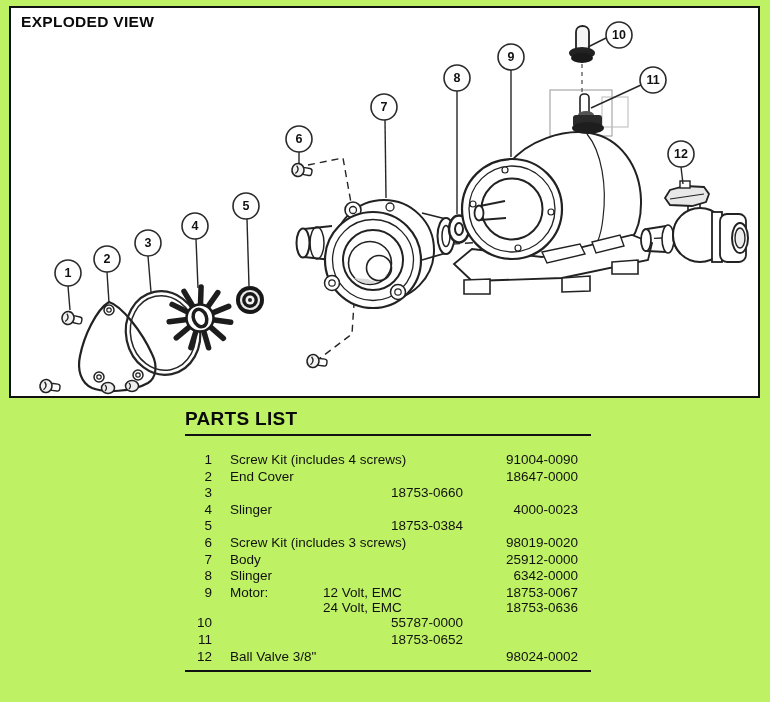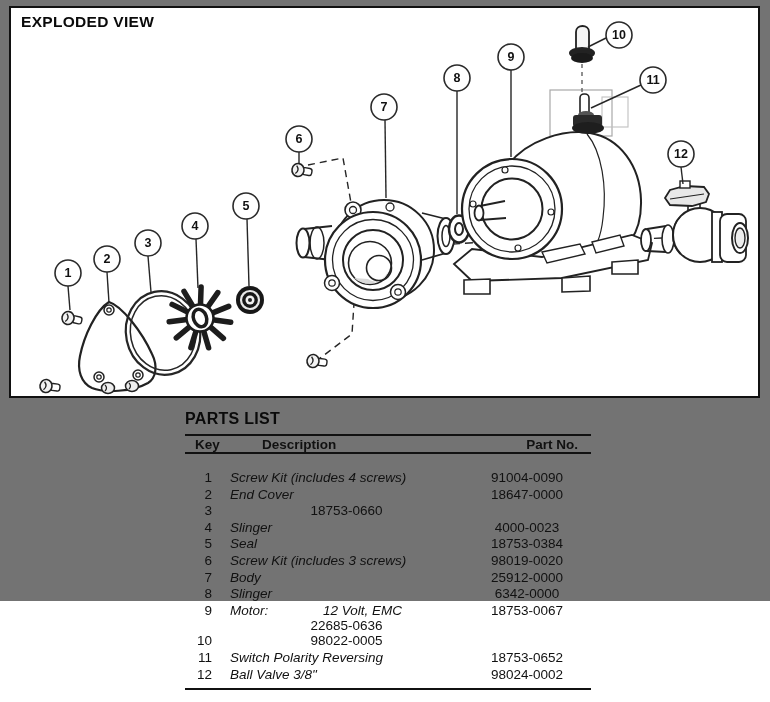--- a/index.html
+++ b/index.html
@@ -1,43 +1,43 @@
 <!DOCTYPE html>
 <html><head>
 <meta charset="utf-8">
 <style>
   * { margin:0; padding:0; box-sizing:border-box; }
   html,body { width:770px; height:702px; background:#ffffff; overflow:hidden;
               font-family:"Liberation Sans", sans-serif; color:#111; }
-  .page { position:relative; width:770px; height:601px; background:#737373; }
+  .page { position:relative; width:770px; height:702px; background:#bef264; }
 
   
   .exploded-box { position:absolute; left:9px; top:6px; width:751px; height:392px;
                   border:2px solid #111; background:#fff; }
   .exploded-title { position:absolute; left:10px; top:5px; font-size:15.5px; font-weight:700;
                     letter-spacing:.3px; color:#0a0a0a; }
   .diagram-svg { position:absolute; left:0; top:0; width:747px; height:388px; }
 
   
   .parts { position:absolute; left:185px; top:409px; width:406px; }
-  .parts-title { font-size:16px; line-height:19px; font-weight:700; letter-spacing:.3px;
+  .parts-title { font-size:19px; line-height:19px; font-weight:700; letter-spacing:.3px;
                  margin-bottom:6px; color:#0a0a0a; }
   .tbl { border-top:2px solid #111; border-bottom:2px solid #111; }
   .thead { display:grid; grid-template-columns:45px 1fr 115px; height:18px; align-items:center;
            border-bottom:2px solid #111; font-weight:700; font-size:13.5px; }
   .thead .h-key  { text-align:center; }
   .thead .h-desc { padding-left:32px; }
   .thead .h-part { text-align:right; padding-right:13px; }
   .tbody { padding:16px 0 5px 0; }
   .trow { display:grid; grid-template-columns:45px 1fr 115px; font-size:13.5px; line-height:16.6px; }
   .trow.sub { line-height:14px; }
   .c-key  { text-align:right; padding-right:18px; }
-  .c-desc { position:relative;font-style:italic; }
+  .c-desc { position:relative; }
   .c-desc .desc2 { position:absolute; left:93px; top:0; white-space:nowrap; }
-  .c-part { text-align:center; padding-right:13px; }
+  .c-part { text-align:right; padding-right:13px; }
 
   
   .ln   { stroke:#262626; fill:none; }
   text.callout-num { font-family:"Liberation Sans", sans-serif; font-weight:700; font-size:12.5px; fill:#111; }
 </style>
 </head>
 <body>
 
 <div class="page">
 
@@ -277,25 +277,20 @@
         <line x1="679" y1="165" x2="681" y2="182" class="ln" stroke-width="1.4"></line>
         <circle cx="679" cy="152" r="13" fill="#fff" stroke="#2b2b2b" stroke-width="1.6"></circle>
         <text x="679" y="152" text-anchor="middle" dominant-baseline="central" class="callout-num">12</text>
       </g>
     </svg>
   </div>
 
   <div class="parts">
     <div class="parts-title">PARTS LIST</div>
     <div class="tbl">
-      <div class="thead">
-        <div class="h-key">Key</div>
-        <div class="h-desc">Description</div>
-        <div class="h-part">Part No.</div>
-      </div>
       <div class="tbody">
 
         <div class="trow">
           <div class="c-key">1</div>
           <div class="c-desc"><span>Screw Kit (includes 4 screws)</span><span class="desc2"></span></div>
           <div class="c-part">91004-0090</div>
         </div>
         <div class="trow">
           <div class="c-key">2</div>
           <div class="c-desc"><span>End Cover</span><span class="desc2"></span></div>
@@ -305,21 +300,20 @@
           <div class="c-key">3</div>
           <div class="c-part">18753-0660</div>
         </div>
         <div class="trow">
           <div class="c-key">4</div>
           <div class="c-desc"><span>Slinger</span><span class="desc2"></span></div>
           <div class="c-part">4000-0023</div>
         </div>
         <div class="trow">
           <div class="c-key">5</div>
-          <div class="c-desc"><span>Seal</span><span class="desc2"></span></div>
           <div class="c-part">18753-0384</div>
         </div>
         <div class="trow">
           <div class="c-key">6</div>
           <div class="c-desc"><span>Screw Kit (includes 3 screws)</span><span class="desc2"></span></div>
           <div class="c-part">98019-0020</div>
         </div>
         <div class="trow">
           <div class="c-key">7</div>
           <div class="c-desc"><span>Body</span><span class="desc2"></span></div>
@@ -330,29 +324,29 @@
           <div class="c-desc"><span>Slinger</span><span class="desc2"></span></div>
           <div class="c-part">6342-0000</div>
         </div>
         <div class="trow">
           <div class="c-key">9</div>
           <div class="c-desc"><span>Motor:</span><span class="desc2">12 Volt, EMC</span></div>
           <div class="c-part">18753-0067</div>
         </div>
         <div class="trow sub">
           <div class="c-key"></div>
-          <div class="c-part">22685-0636</div>
+          <div class="c-desc"><span></span><span class="desc2">24 Volt, EMC</span></div>
+          <div class="c-part">18753-0636</div>
         </div>
         <div class="trow">
           <div class="c-key">10</div>
-          <div class="c-part">98022-0005</div>
+          <div class="c-part">55787-0000</div>
         </div>
         <div class="trow">
           <div class="c-key">11</div>
-          <div class="c-desc"><span>Switch Polarity Reversing</span><span class="desc2"></span></div>
           <div class="c-part">18753-0652</div>
         </div>
         <div class="trow">
           <div class="c-key">12</div>
           <div class="c-desc"><span>Ball Valve 3/8"</span><span class="desc2"></span></div>
           <div class="c-part">98024-0002</div>
         </div>
 
       </div>
     </div>

